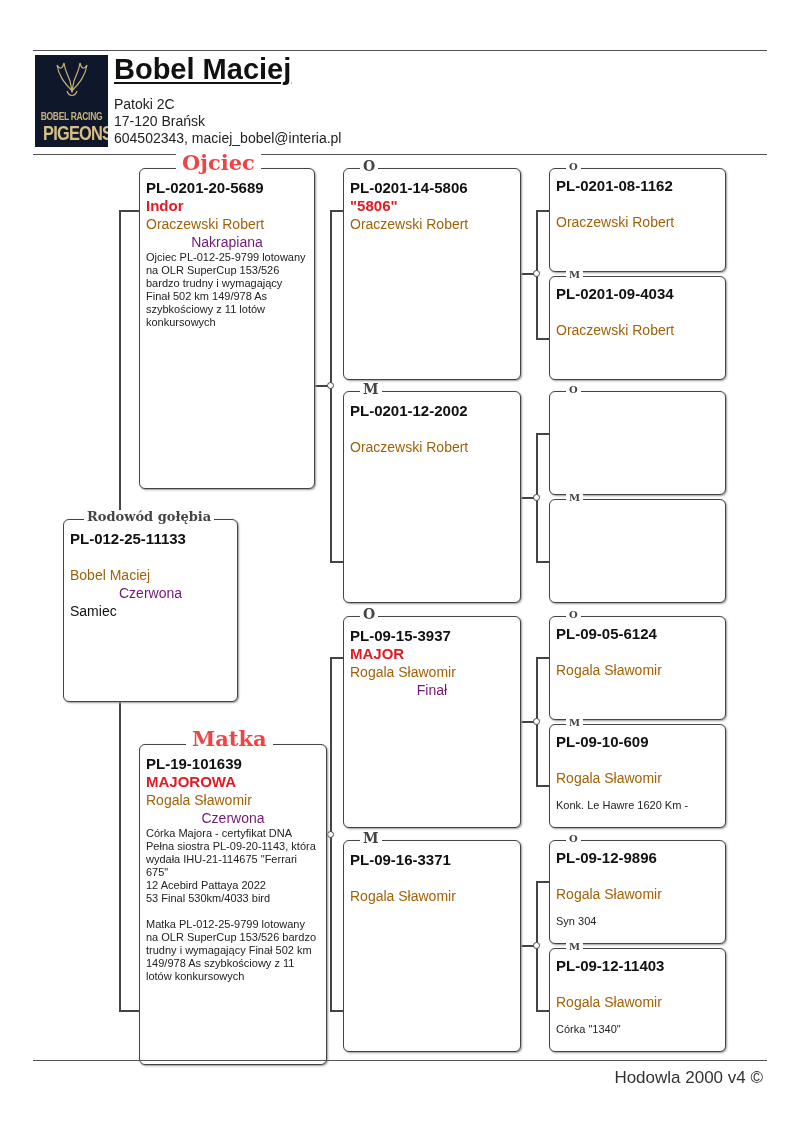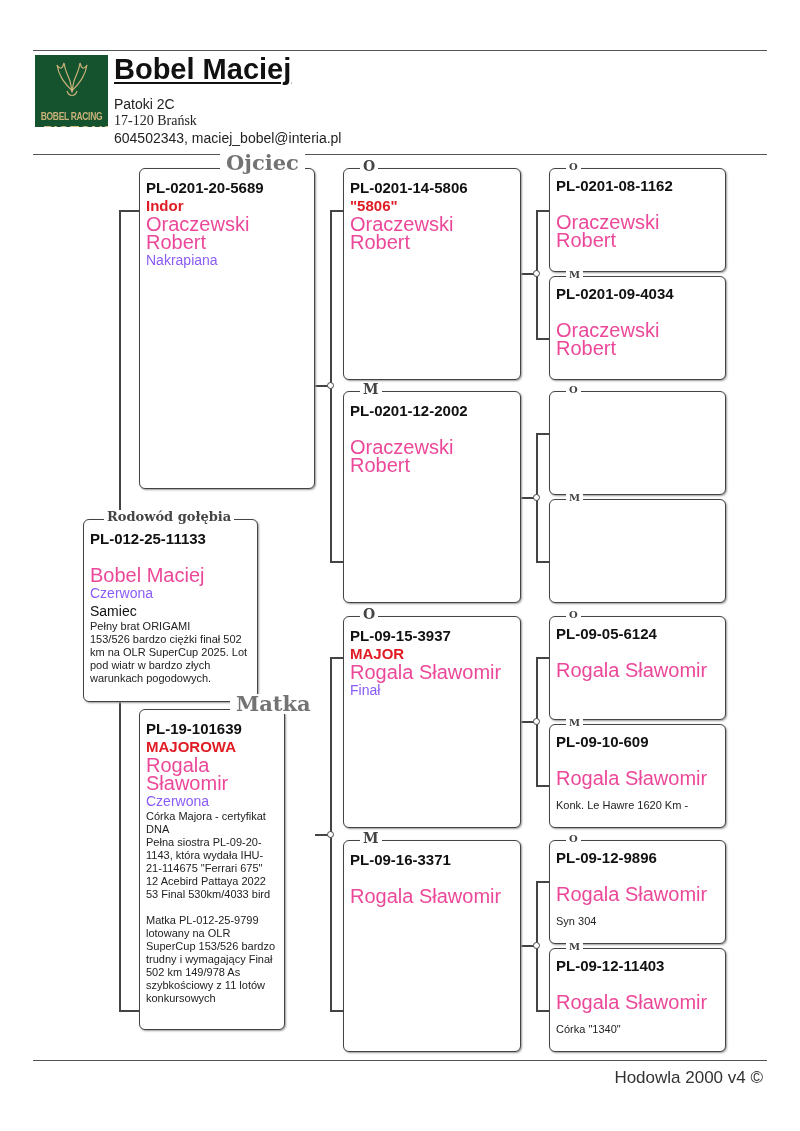--- a/index.html
+++ b/index.html
@@ -1,32 +1,32 @@
 <!DOCTYPE html>
 <html><head>
 <meta charset="utf-8">
 <style>
   html, body { margin:0; padding:0; background:#fff; }
   body { width:800px; height:1131px; position:relative; font-family:"Liberation Sans", sans-serif; color:#111; overflow:hidden; }
   .hr { position:absolute; left:33px; width:734px; height:0; border-top:1.5px solid #555; }
-  .logo { position:absolute; left:35px; top:55px; width:73px; height:72px; background:#14532d; overflow:hidden; }
+  .logo { position:absolute; left:35px; top:55px; width:73px; height:92px; background:#0f172a; overflow:hidden; }
   .logo .wings { position:absolute; left:18px; top:6px; width:38px; height:40px; }
   .logo .t1 { position:absolute; left:0; width:73px; top:56px; text-align:center; font:bold 10px "Liberation Sans Narrow","Liberation Sans", sans-serif; color:#c9b27a; letter-spacing:-0.4px; white-space:nowrap; transform:scaleX(0.85); }
   .logo .t2 { position:absolute; left:0; width:73px; top:66px; text-align:center; font:bold 21px "Liberation Sans", sans-serif; color:#d6bf86; letter-spacing:-1px; white-space:nowrap; transform:scaleX(0.78); }
   .owner-name { position:absolute; left:114px; top:53px; font:bold 29px "Liberation Sans", sans-serif; color:#111; text-decoration:underline; text-decoration-thickness:2px; text-underline-offset:3px; }
   .owner-line { position:absolute; left:114px; font-size:14px; color:#222; }
 
   .box { position:absolute; border:1.5px solid #444; border-radius:6px; background:#fff; box-shadow:1px 1px 2px #999; box-sizing:border-box; padding:10px 6px 4px 6px; }
-  .legend-big { font:bold 21px "DejaVu Serif", serif; color:#737373; background:#fff; padding:0 6px; position:absolute; top:-16px; line-height:20px;margin-left:44px; }
+  .legend-big { font:bold 21px "DejaVu Serif", serif; color:#ef4444; background:#fff; padding:0 6px; position:absolute; top:-16px; line-height:20px; }
   .legend-sm { font:bold 14px "DejaVu Serif", serif; color:#444; background:#fff; padding:0 3px; position:absolute; top:-10px; left:16px; line-height:14px; }
   .legend-xs { font:bold 10px "DejaVu Serif", serif; color:#444; background:#fff; padding:0 3px; position:absolute; top:-7px; left:16px; line-height:10px; }
   .ring { font:bold 15px "Liberation Sans", sans-serif; color:#111; line-height:18px; }
   .pname { font:bold 15px "Liberation Sans", sans-serif; color:#e01b24; line-height:18px; }
-  .breeder { font-size:20px; color:#ec4899; line-height:18px; }
-  .color { font-size:14px; color:#8b5cf6; line-height:18px; }
+  .breeder { font-size:14px; color:#a16207; line-height:18px; }
+  .color { font-size:14px; color:#701a75; line-height:18px;text-align:center; }
   .sex { font-size:14px; color:#111; line-height:18px; }
   .notes { font-size:11px; color:#222; line-height:13px; white-space:pre-line; }
   .spacer { height:18px; }
   .line { position:absolute; background:#444; }
   .dot { position:absolute; width:5px; height:5px; border:1px solid #444; border-radius:50%; background:#fff; }
   .footer { position:absolute; right:37px; top:1068px; font-size:17px; color:#333; }
 </style>
 </head>
 <body>
 
@@ -35,21 +35,21 @@
   <svg class="wings" viewBox="0 0 38 40">
     <path d="M19 30 C12 22 6 16 4 4 C8 10 10 6 11 2 C12 10 15 14 17 20 Z" fill="none" stroke="#c9b27a" stroke-width="1.2"></path>
     <path d="M19 30 C26 22 32 16 34 4 C30 10 28 6 27 2 C26 10 23 14 21 20 Z" fill="none" stroke="#c9b27a" stroke-width="1.2"></path>
     <path d="M14 30 C16 36 22 36 24 30" fill="none" stroke="#c9b27a" stroke-width="1.2"></path>
   </svg>
   <div class="t1">BOBEL RACING</div>
   <div class="t2">PIGEONS</div>
 </div>
 <div class="owner-name">Bobel Maciej</div>
 <div class="owner-line" style="top:96px;">Patoki 2C</div>
-<div class="owner-line" style="top:113px;font-family:Liberation Serif, serif;">17-120 Brańsk</div>
+<div class="owner-line" style="top:113px;">17-120 Brańsk</div>
 <div class="owner-line" style="top:130px;">604502343, maciej_bobel@interia.pl</div>
 <div class="hr" style="top:154px;"></div>
 
 <div class="line" style="left:119px; top:210px; width:1.5px; height:307px;"></div>
 <div class="line" style="left:119px; top:210px; width:20px; height:1.5px;"></div>
 <div class="line" style="left:119px; top:702px; width:1.5px; height:310px;"></div>
 <div class="line" style="left:119px; top:1010px; width:20px; height:1.5px;"></div>
 
 <div class="line" style="left:330px; top:210px; width:1.5px; height:352px;"></div>
 <div class="line" style="left:330px; top:210px; width:13px; height:1.5px;"></div>
@@ -80,40 +80,39 @@
 <div class="line" style="left:536px; top:785px; width:13px; height:1.5px;"></div>
 <div class="line" style="left:521px; top:721px; width:15px; height:1.5px;"></div>
 <div class="dot" style="left:533px; top:718px;"></div>
 
 <div class="line" style="left:536px; top:881px; width:1.5px; height:130px;"></div>
 <div class="line" style="left:536px; top:881px; width:13px; height:1.5px;"></div>
 <div class="line" style="left:536px; top:1010px; width:13px; height:1.5px;"></div>
 <div class="line" style="left:521px; top:945px; width:15px; height:1.5px;"></div>
 <div class="dot" style="left:533px; top:942px;"></div>
 
-<div class="box" style="left:83px; top:519px; width:175px; height:183px; padding-top:10px;">
+<div class="box" style="left:63px; top:519px; width:175px; height:183px; padding-top:10px;">
   <span class="legend-sm" style="left:20px; font-size:13px;">Rodowód gołębia</span>
   <div class="ring">PL-012-25-11133</div>
   <div class="spacer"></div>
   <div class="breeder">Bobel Maciej</div>
   <div class="color">Czerwona</div>
   <div class="sex">Samiec</div>
-  <div class="notes">Pełny brat ORIGAMI
-153/526  bardzo ciężki finał 502 km na OLR SuperCup 2025. Lot pod wiatr w bardzo złych warunkach pogodowych.</div>
 </div>
 
 <div class="box" style="left:139px; top:168px; width:176px; height:321px;">
   <span class="legend-big" style="left:36px;">Ojciec</span>
   <div class="ring">PL-0201-20-5689</div>
   <div class="pname">Indor</div>
   <div class="breeder">Oraczewski Robert</div>
   <div class="color">Nakrapiana</div>
-</div>
-
-<div class="box" style="left:139px; top:709px; width:146px; height:321px;">
+  <div class="notes">Ojciec  PL-012-25-9799 lotowany na OLR SuperCup 153/526 bardzo trudny i wymagający Finał 502 km 149/978 As szybkościowy z 11 lotów konkursowych</div>
+</div>
+
+<div class="box" style="left:139px; top:744px; width:188px; height:321px;">
   <span class="legend-big" style="left:46px;">Matka</span>
   <div class="ring">PL-19-101639</div>
   <div class="pname">MAJOROWA</div>
   <div class="breeder">Rogala Sławomir</div>
   <div class="color">Czerwona</div>
   <div class="notes">Córka Majora - certyfikat DNA
 Pełna siostra PL-09-20-1143, która wydała IHU-21-114675 "Ferrari 675"
 12 Acebird Pattaya 2022
 53 Final 530km/4033 bird
 

